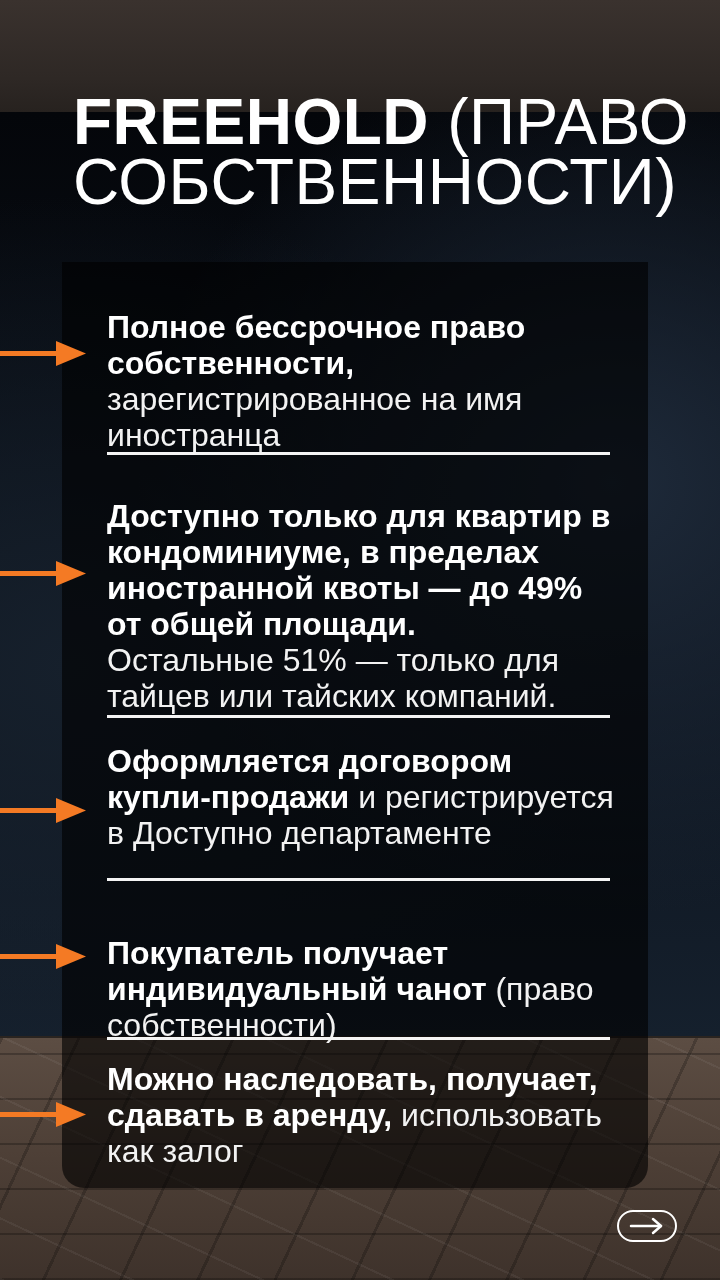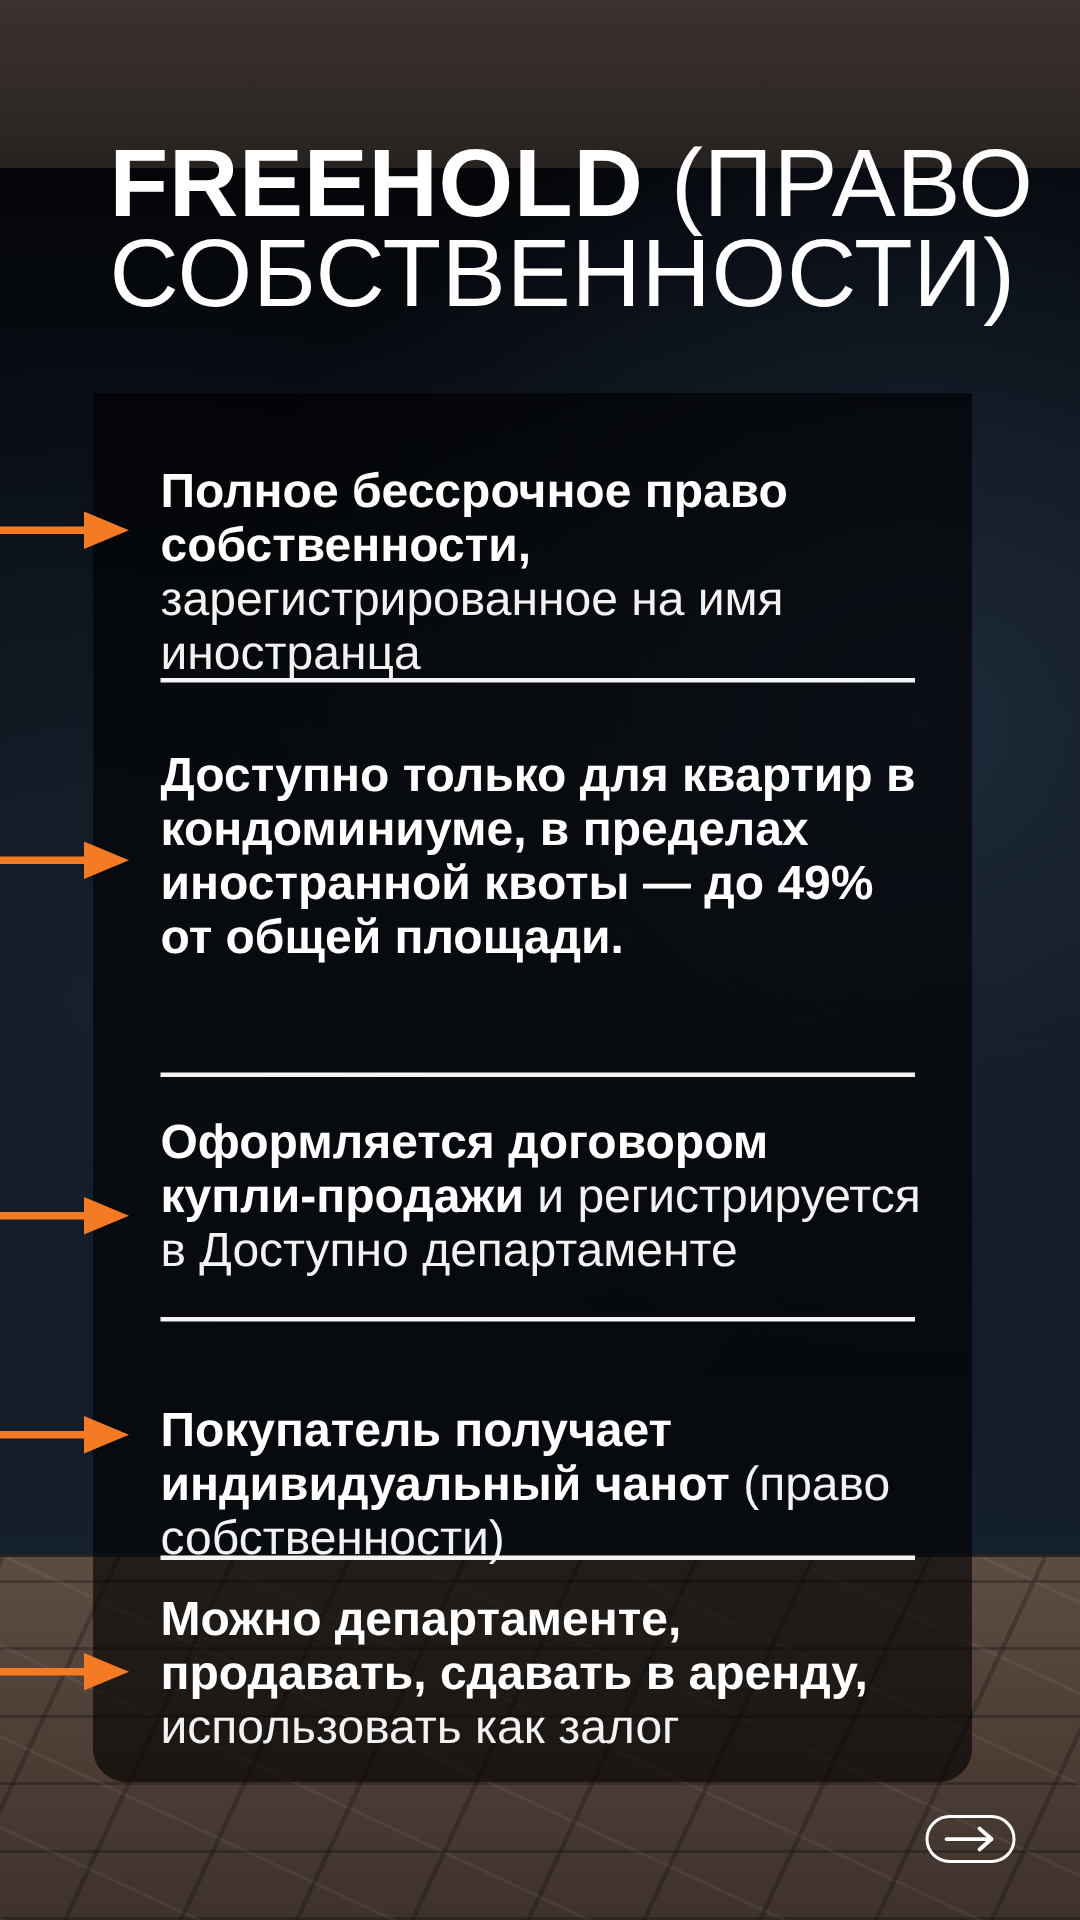--- a/index.html
+++ b/index.html
@@ -84,20 +84,21 @@
   <span class="b">Полное бессрочное право собственности,</span><span class="n"> зарегистрированное на имя иностранца</span>
 </div>
 <div class="divider" style="top:452px;"></div>
 
 <svg class="arrow" style="top:561px;" viewBox="0 0 86 26">
   <rect x="0" y="10" width="62" height="5" fill="#f47a24"></rect>
   <polygon points="56,0 86,12.5 56,25" fill="#f47a24"></polygon>
 </svg>
 <div class="item" style="top:475px;margin-top:23px;">
   <span class="b">Доступно только для квартир в кондоминиуме, в пределах иностранной квоты — до 49% от общей площади.</span><br>
+  <span class="n">Остальные 51% — только для тайцев или тайских компаний.</span>
 </div>
 <div class="divider" style="top:715px;"></div>
 
 <svg class="arrow" style="top:798px;" viewBox="0 0 86 26">
   <rect x="0" y="10" width="62" height="5" fill="#f47a24"></rect>
   <polygon points="56,0 86,12.5 56,25" fill="#f47a24"></polygon>
 </svg>
 <div class="item" style="top:743px;">
   <span class="b">Оформляется договором купли-продажи</span><span class="n"> и регистрируется в Доступно департаменте</span>
 </div>
@@ -110,21 +111,21 @@
 <div class="item" style="top:907px;margin-top:28px;">
   <span class="b">Покупатель получает индивидуальный чанот</span><span class="n"> (право собственности)</span>
 </div>
 <div class="divider" style="top:1037px;"></div>
 
 <svg class="arrow" style="top:1102px;" viewBox="0 0 86 26">
   <rect x="0" y="10" width="62" height="5" fill="#f47a24"></rect>
   <polygon points="56,0 86,12.5 56,25" fill="#f47a24"></polygon>
 </svg>
 <div class="item" style="top:1061px;">
-  <span class="b">Можно департаменте, продавать, сдавать в аренду,</span><span class="n"> использовать как залог</span>
+  <span class="b">Можно наследовать, получает, сдавать в аренду,</span><span class="n"> использовать как залог</span>
 </div>
 
 <div class="next-btn">
   <svg width="36" height="18" viewBox="0 0 36 18">
     <line x1="2" y1="9" x2="32" y2="9" stroke="#ffffff" stroke-width="2.5" stroke-linecap="round"></line>
     <polyline points="24,2 32,9 24,16" fill="none" stroke="#ffffff" stroke-width="2.5" stroke-linecap="round" stroke-linejoin="round"></polyline>
   </svg>
 </div>
 
 </body></html>

